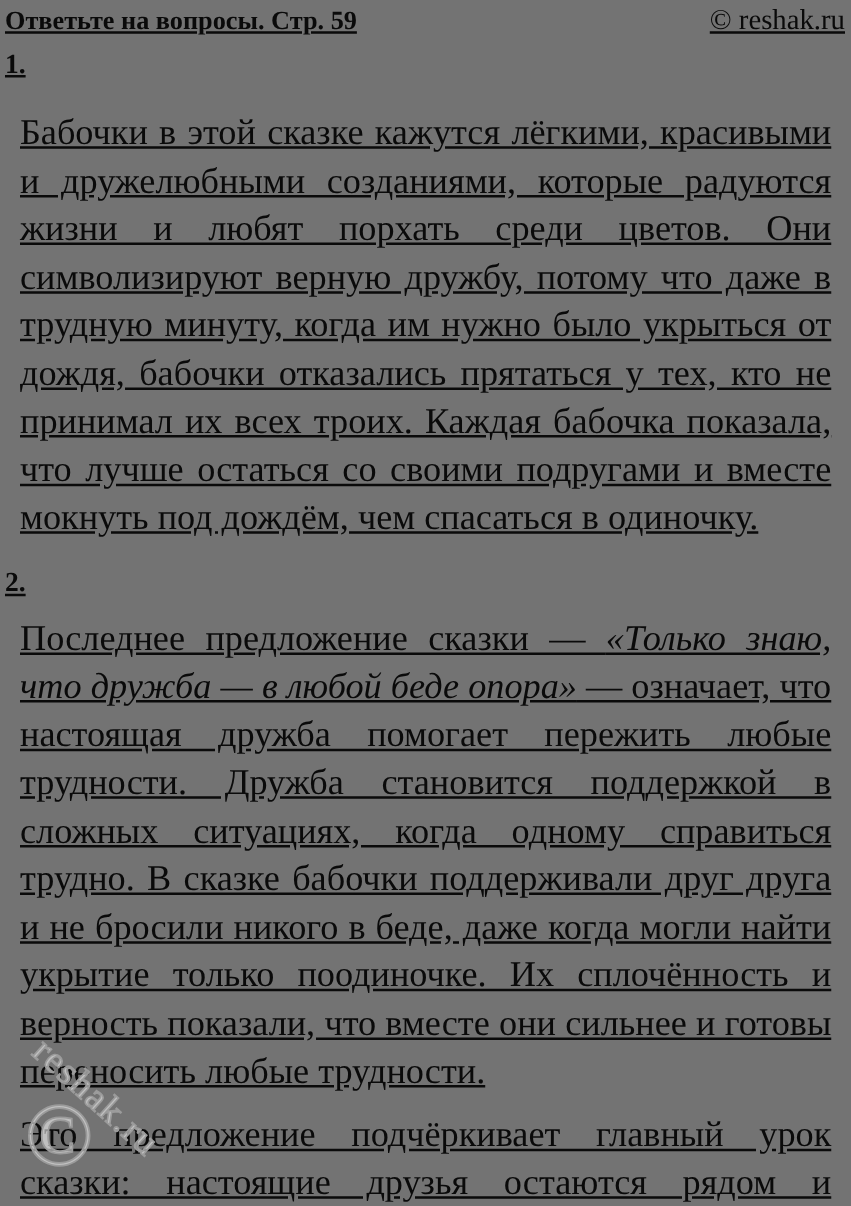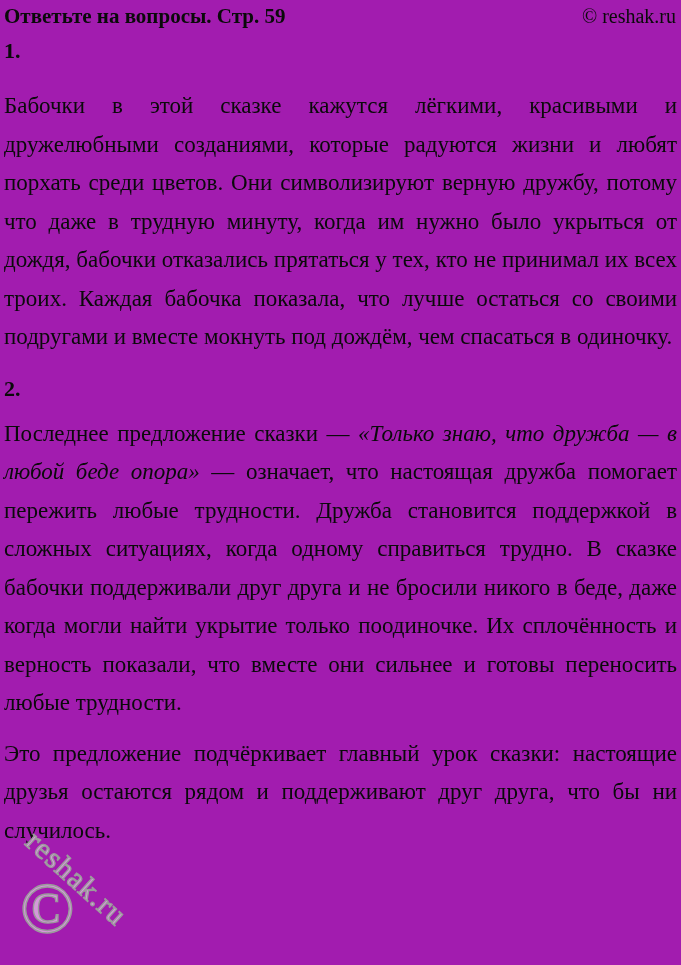--- a/index.html
+++ b/index.html
@@ -1,46 +1,47 @@
 <!DOCTYPE html>
 <html><head>
 <meta charset="utf-8">
 <style>
   html, body { margin: 0; padding: 0; background: #ffffff; }
   .page {
     position: relative;
     width: 681px;
     height: 965px;
-    background: #a21caf;
+    background: #737373;
     overflow: hidden;
     box-sizing: border-box;
     font-family: "Liberation Serif", "DejaVu Serif", serif;
     color: #0a0a0a;
+    text-decoration: underline;
   }
   .header {
     display: flex;
     justify-content: space-between;
     align-items: flex-start;
     padding: 3px 5px 0 4px;
     line-height: 26px;
   }
   .title { font-weight: bold; font-size: 21px; white-space: nowrap; }
-  .copyright { font-weight: normal; font-size: 20px; white-space: nowrap; }
+  .copyright { font-weight: normal; font-size: 23px; white-space: nowrap; }
   .qnum {
     font-weight: bold;
     font-size: 22px;
     line-height: 28px;
     margin: 8px 4px 0 4px;
   }
   .qnum.second { margin-top: 18px; }
   p.body {
-    font-size: 23px;
+    font-size: 29px;
     line-height: 38.5px;
     text-align: justify;
-    margin: 0 4px;
+    margin: 0 16px;
     color: #0a0a0a;
   }
   p.p1 { margin-top: 22px; }
   p.p2 { margin-top: 5px; }
   p.p3 { margin-top: 12px; }
   p.p4 { margin-top: 12px; }
   em.quote { font-style: italic; }
   .watermark {
     position: absolute;
     left: 0;

